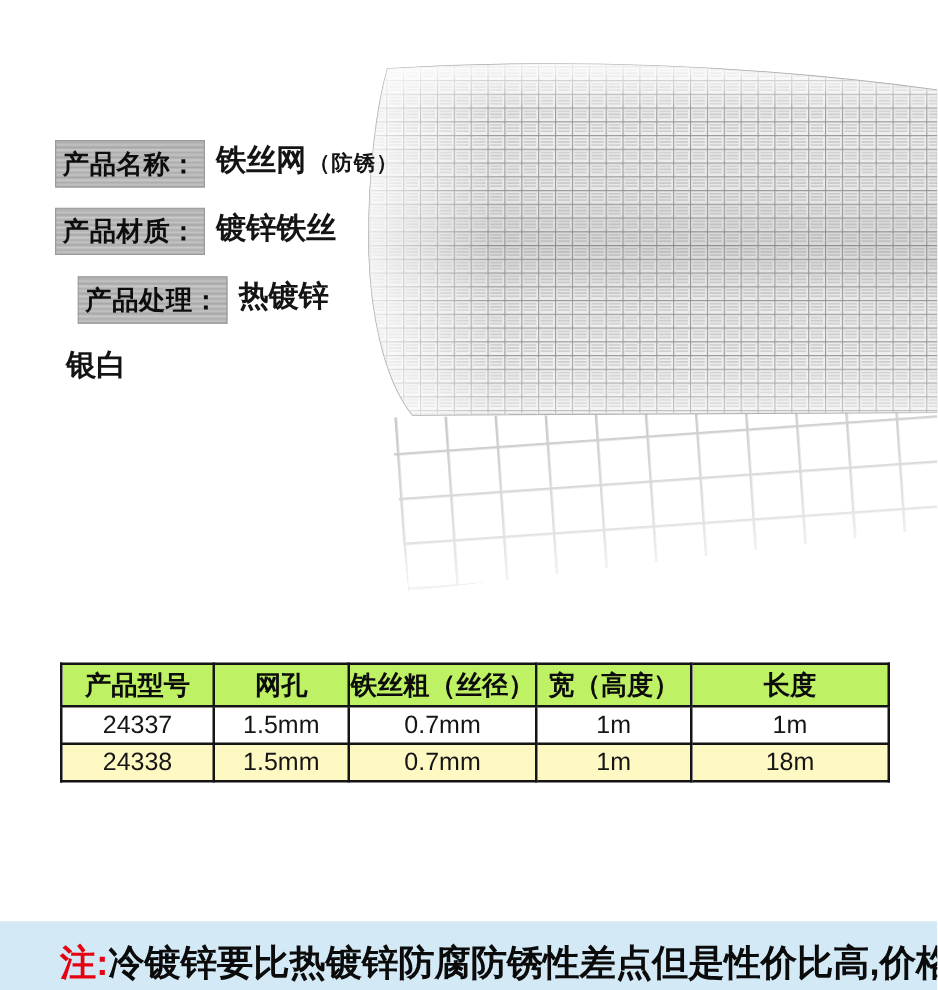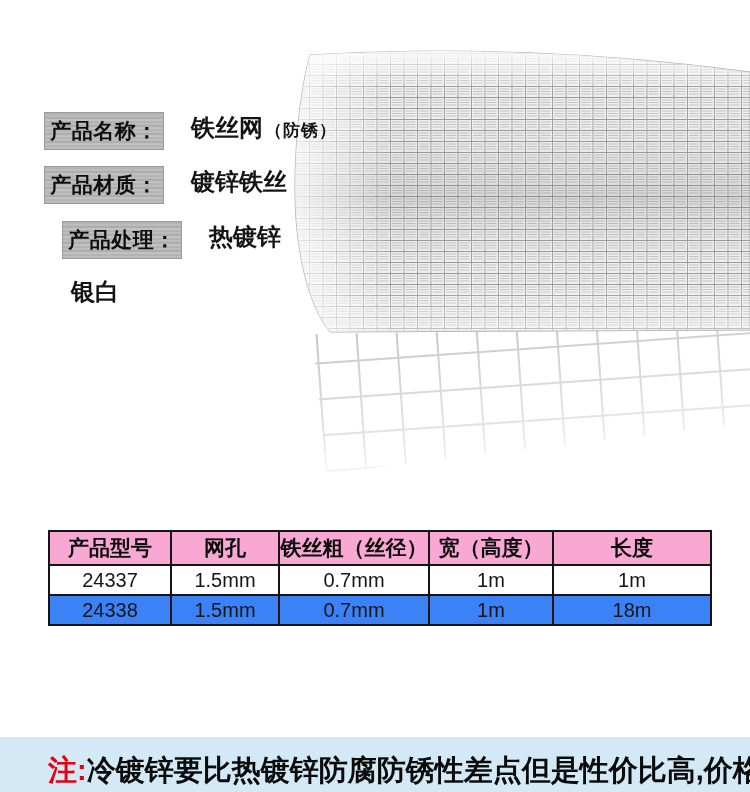--- a/index.html
+++ b/index.html
@@ -44,21 +44,21 @@
     font-size: 21px;
     font-weight: bold;
     color: #0d0d0d;
     background:
       repeating-linear-gradient(180deg,
         #c9c9c9 0px, #aeaeae 2px, #c2c2c2 4px, #a6a6a6 6px, #c9c9c9 8px);
     box-shadow: inset 0 0 0 1px #9a9a9a;
     letter-spacing: 0.5px;
   }
   .info-value {
-    margin-left: 27px;
+    margin-left: 9px;
     font-size: 24px;
     font-weight: 700;
     color: #141414;
   }
   .info-note {
     font-size: 17px;
     font-weight: 700;
     margin-left: 2px;
     letter-spacing: 1px;
   }
@@ -75,32 +75,32 @@
   }
   .spec-table th, .spec-table td {
     border: 2px solid #141414;
     text-align: center;
     vertical-align: middle;
     padding: 0;
     overflow: hidden;
   }
   .spec-table th {
     height: 32px;
-    background: #f9a8d4;
+    background: #bef264;
     font-size: 21px;
     font-weight: bold;
     color: #0c0c0c;
   }
   .spec-table td {
     height: 28px;
     font-size: 20px;
     font-weight: 400;
     color: #151515;
   }
-  .spec-table tr.alt td { background: #3b82f6; }
+  .spec-table tr.alt td { background: #fef9c3; }
 
   
   .note-bar {
     position: absolute;
     left: 0;
     top: 737px;
     width: 750px;
     height: 55px;
     background: #d3eaf6;
     box-sizing: border-box;

